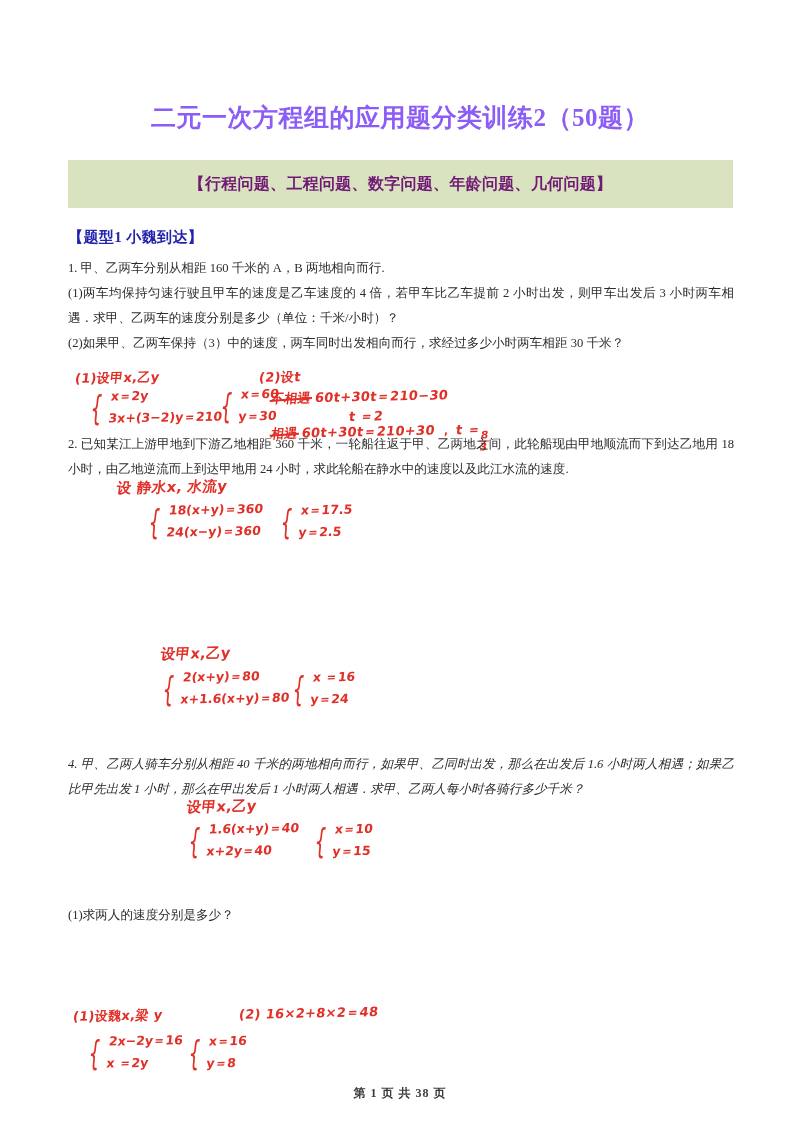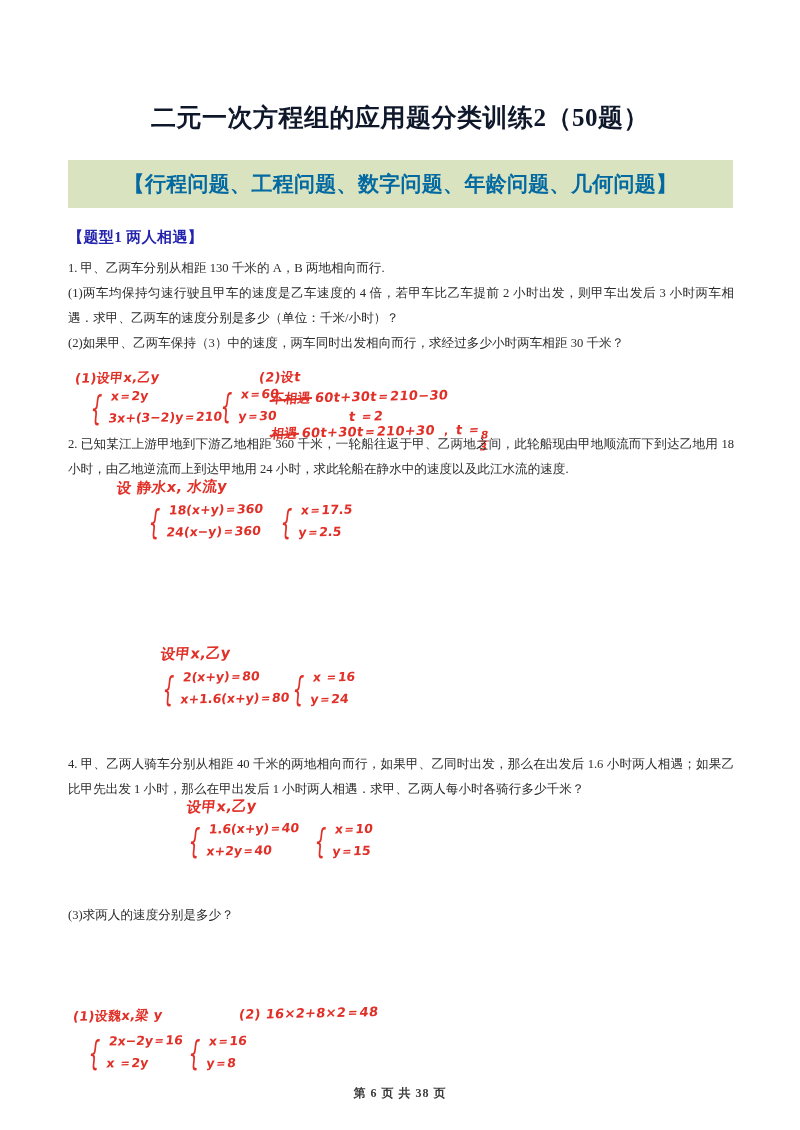--- a/index.html
+++ b/index.html
@@ -24,41 +24,41 @@
 
   
   .doc-title {
     position: absolute;
     top: 101px;
     left: 0;
     width: 800px;
     text-align: center;
     font-size: 25px;
     font-weight: bold;
-    color: #0f172a;
+    color: #8b5cf6;
     letter-spacing: 0.5px;
     font-family: "Liberation Serif", "DejaVu Serif", serif;
   }
 
   
   .subtitle-band {
     position: absolute;
     top: 160px;
     left: 68px;
     width: 665px;
     height: 48px;
     background: #d9e3c0;
     display: flex;
     align-items: center;
     justify-content: center;
   }
   .subtitle-band .subtitle-text {
-    font-size: 21px;
+    font-size: 16px;
     font-weight: bold;
-    color: #0369a1;
+    color: #701a75;
     letter-spacing: 0.3px;
   }
 
   
   .section-heading {
     position: absolute;
     top: 228px;
     left: 68px;
     font-size: 15px;
     font-weight: bold;
@@ -163,26 +163,26 @@
 <body>
 
 <div class="page">
 
   <div class="doc-title">二元一次方程组的应用题分类训练2（50题）</div>
 
   <div class="subtitle-band">
     <span class="subtitle-text">【行程问题、工程问题、数字问题、年龄问题、几何问题】</span>
   </div>
 
-  <div class="section-heading">【题型1 两人相遇】</div>
+  <div class="section-heading">【题型1 小魏到达】</div>
 
   <div class="problem" style="top:256px;">
     <p>
       <span>1.</span>
-      <span>甲、乙两车分别从相距 130 千米的 A，B 两地相向而行.</span>
+      <span>甲、乙两车分别从相距 160 千米的 A，B 两地相向而行.</span>
     </p>
     <p>(1)两车均保持匀速行驶且甲车的速度是乙车速度的 4 倍，若甲车比乙车提前 2 小时出发，则甲车出发后 3 小时两车相遇．求甲、乙两车的速度分别是多少（单位：千米/小时）？</p>
     <p>(2)如果甲、乙两车保持（3）中的速度，两车同时出发相向而行，求经过多少小时两车相距 30 千米？</p>
   </div>
 
   <div class="hand skew" style="top:370px; left:76px;">(1)设甲x,乙y</div>
   <div class="sys" style="top:389px; left:88px;">
     <span class="brace">{</span>
     <span class="eqs">
       <span>x＝2y</span>
@@ -242,21 +242,21 @@
     </span>
   </div>
   <div class="sys" style="top:670px; left:290px;">
     <span class="brace">{</span>
     <span class="eqs">
       <span>x ＝16</span>
       <span>y＝24</span>
     </span>
   </div>
 
-  <div class="problem" style="top:752px;">
+  <div class="problem" style="top:752px;font-style:italic;">
     <p>
       <span>4.</span>
       <span>甲、乙两人骑车分别从相距 40 千米的两地相向而行，如果甲、乙同时出发，那么在出发后 1.6 小时两人相遇；如果乙比甲先出发 1 小时，那么在甲出发后 1 小时两人相遇．求甲、乙两人每小时各骑行多少千米？</span>
     </p>
   </div>
 
   <div class="hand skew big" style="top:798px; left:188px;">设甲x,乙y</div>
   <div class="sys" style="top:822px; left:186px;">
     <span class="brace">{</span>
     <span class="eqs">
@@ -266,35 +266,35 @@
   </div>
   <div class="sys" style="top:822px; left:312px;">
     <span class="brace">{</span>
     <span class="eqs">
       <span>x＝10</span>
       <span>y＝15</span>
     </span>
   </div>
 
   <div class="problem" style="top:903px;">
-    <p>(3)求两人的速度分别是多少？</p>
+    <p>(1)求两人的速度分别是多少？</p>
   </div>
 
   <div class="hand skew" style="top:1008px; left:74px;">(1)设魏x,梁 y</div>
   <div class="sys" style="top:1034px; left:86px;">
     <span class="brace">{</span>
     <span class="eqs">
       <span>2x−2y＝16</span>
       <span>x ＝2y</span>
     </span>
   </div>
   <div class="sys" style="top:1034px; left:186px;">
     <span class="brace">{</span>
     <span class="eqs">
       <span>x＝16</span>
       <span>y＝8</span>
     </span>
   </div>
   <div class="hand skew" style="top:1006px; left:240px;">(2) 16×2+8×2＝48</div>
 
-  <div class="footer">第 6 页 共 38 页</div>
+  <div class="footer">第 1 页 共 38 页</div>
 
 </div>
 
 </body></html>

